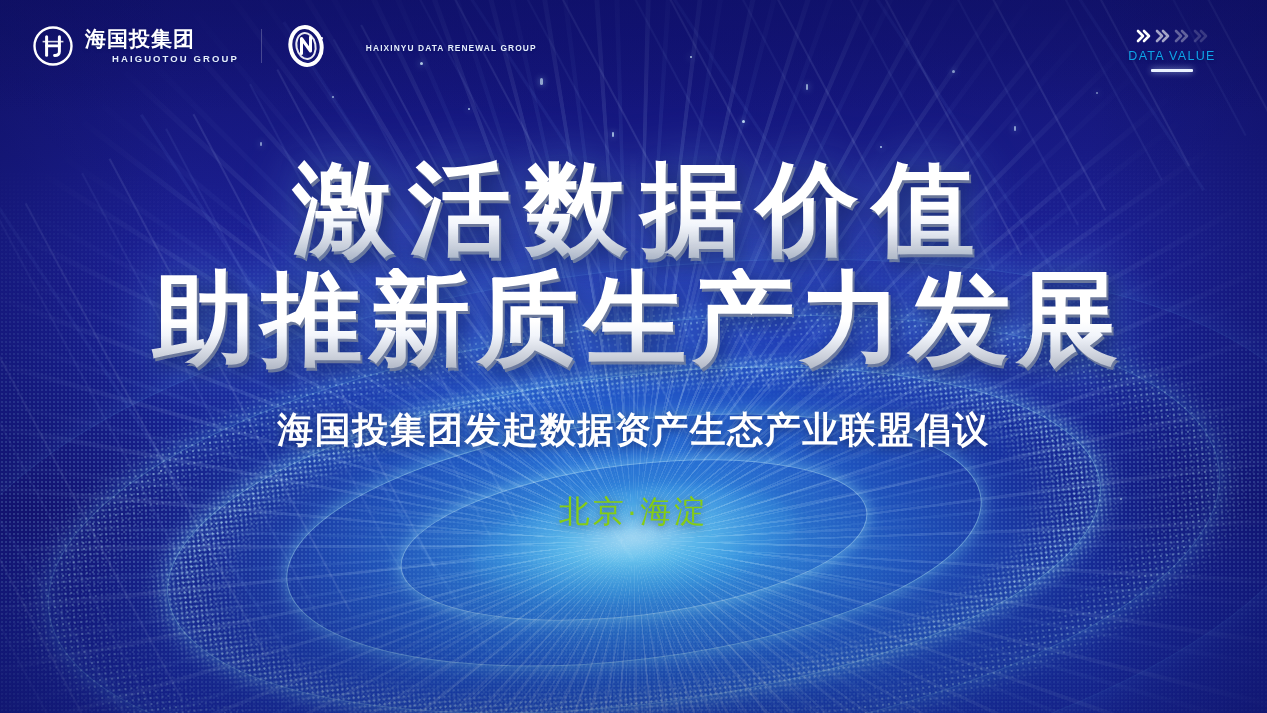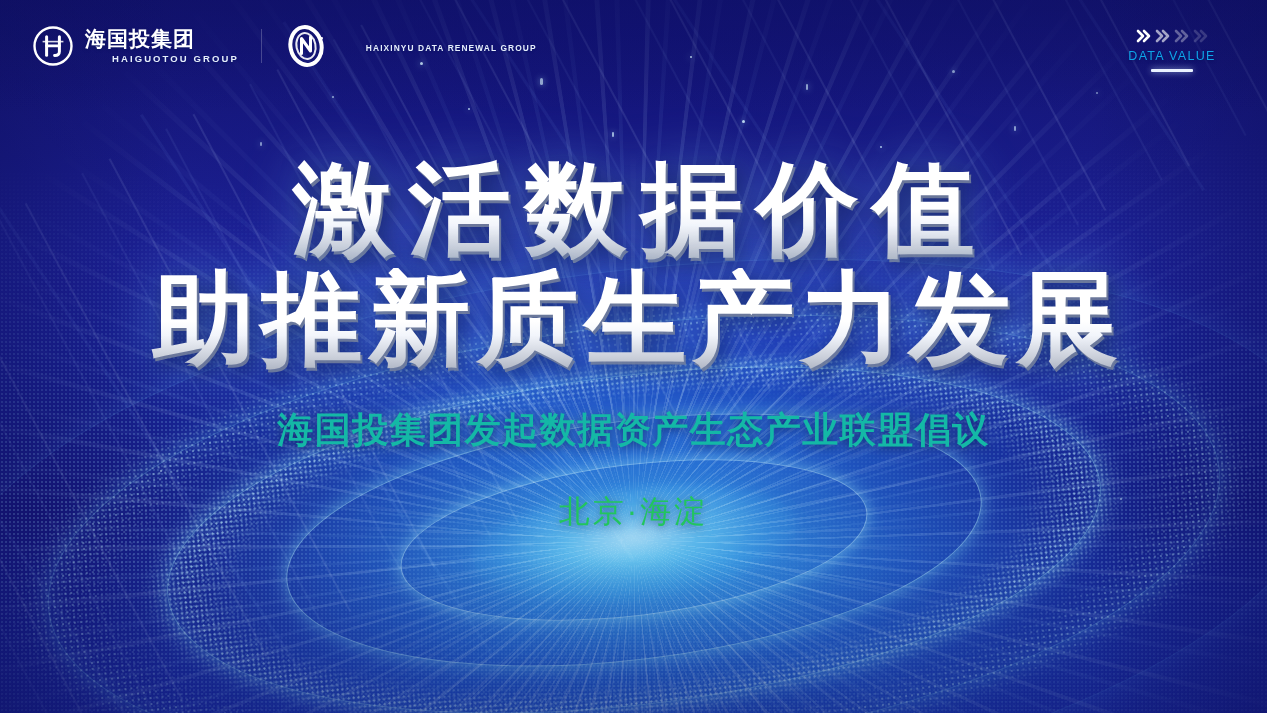--- a/index.html
+++ b/index.html
@@ -200,26 +200,26 @@
     -webkit-text-fill-color:transparent;color:transparent;
     filter:
       drop-shadow(2px 3px 0 rgba(120,132,158,.85))
       drop-shadow(4px 6px 10px rgba(6,16,70,.55))
       drop-shadow(0 0 26px rgba(120,190,255,.42));
   }
   .hl1{font-size:102px;line-height:1.0;letter-spacing:14px;padding-left:14px;margin-top:158px;}
   .hl2{font-size:102px;line-height:1.0;letter-spacing:6px;padding-left:10px;margin-top:8px;}
 
   .subtitle{
-    margin-top:36px;color:#14b8a6;font-size:36px;font-weight:700;letter-spacing:1.5px;
+    margin-top:36px;color:#ffffff;font-size:36px;font-weight:700;letter-spacing:1.5px;
     text-shadow:0 2px 10px rgba(6,20,80,.70), 0 0 22px rgba(140,200,255,.35);
     white-space:nowrap;
   }
   .location{
-    margin-top:36px;color:#22c55e;font-size:31px;font-weight:500;letter-spacing:3px;
+    margin-top:36px;color:#84cc16;font-size:31px;font-weight:500;letter-spacing:3px;
     text-shadow:0 2px 10px rgba(6,20,80,.6), 0 0 18px rgba(150,210,255,.4);
   }
 </style>
 </head>
 <body>
 
 <div class="stage">
 
   <div class="bg-base"></div>
   <div class="bg-deep-left"></div>

